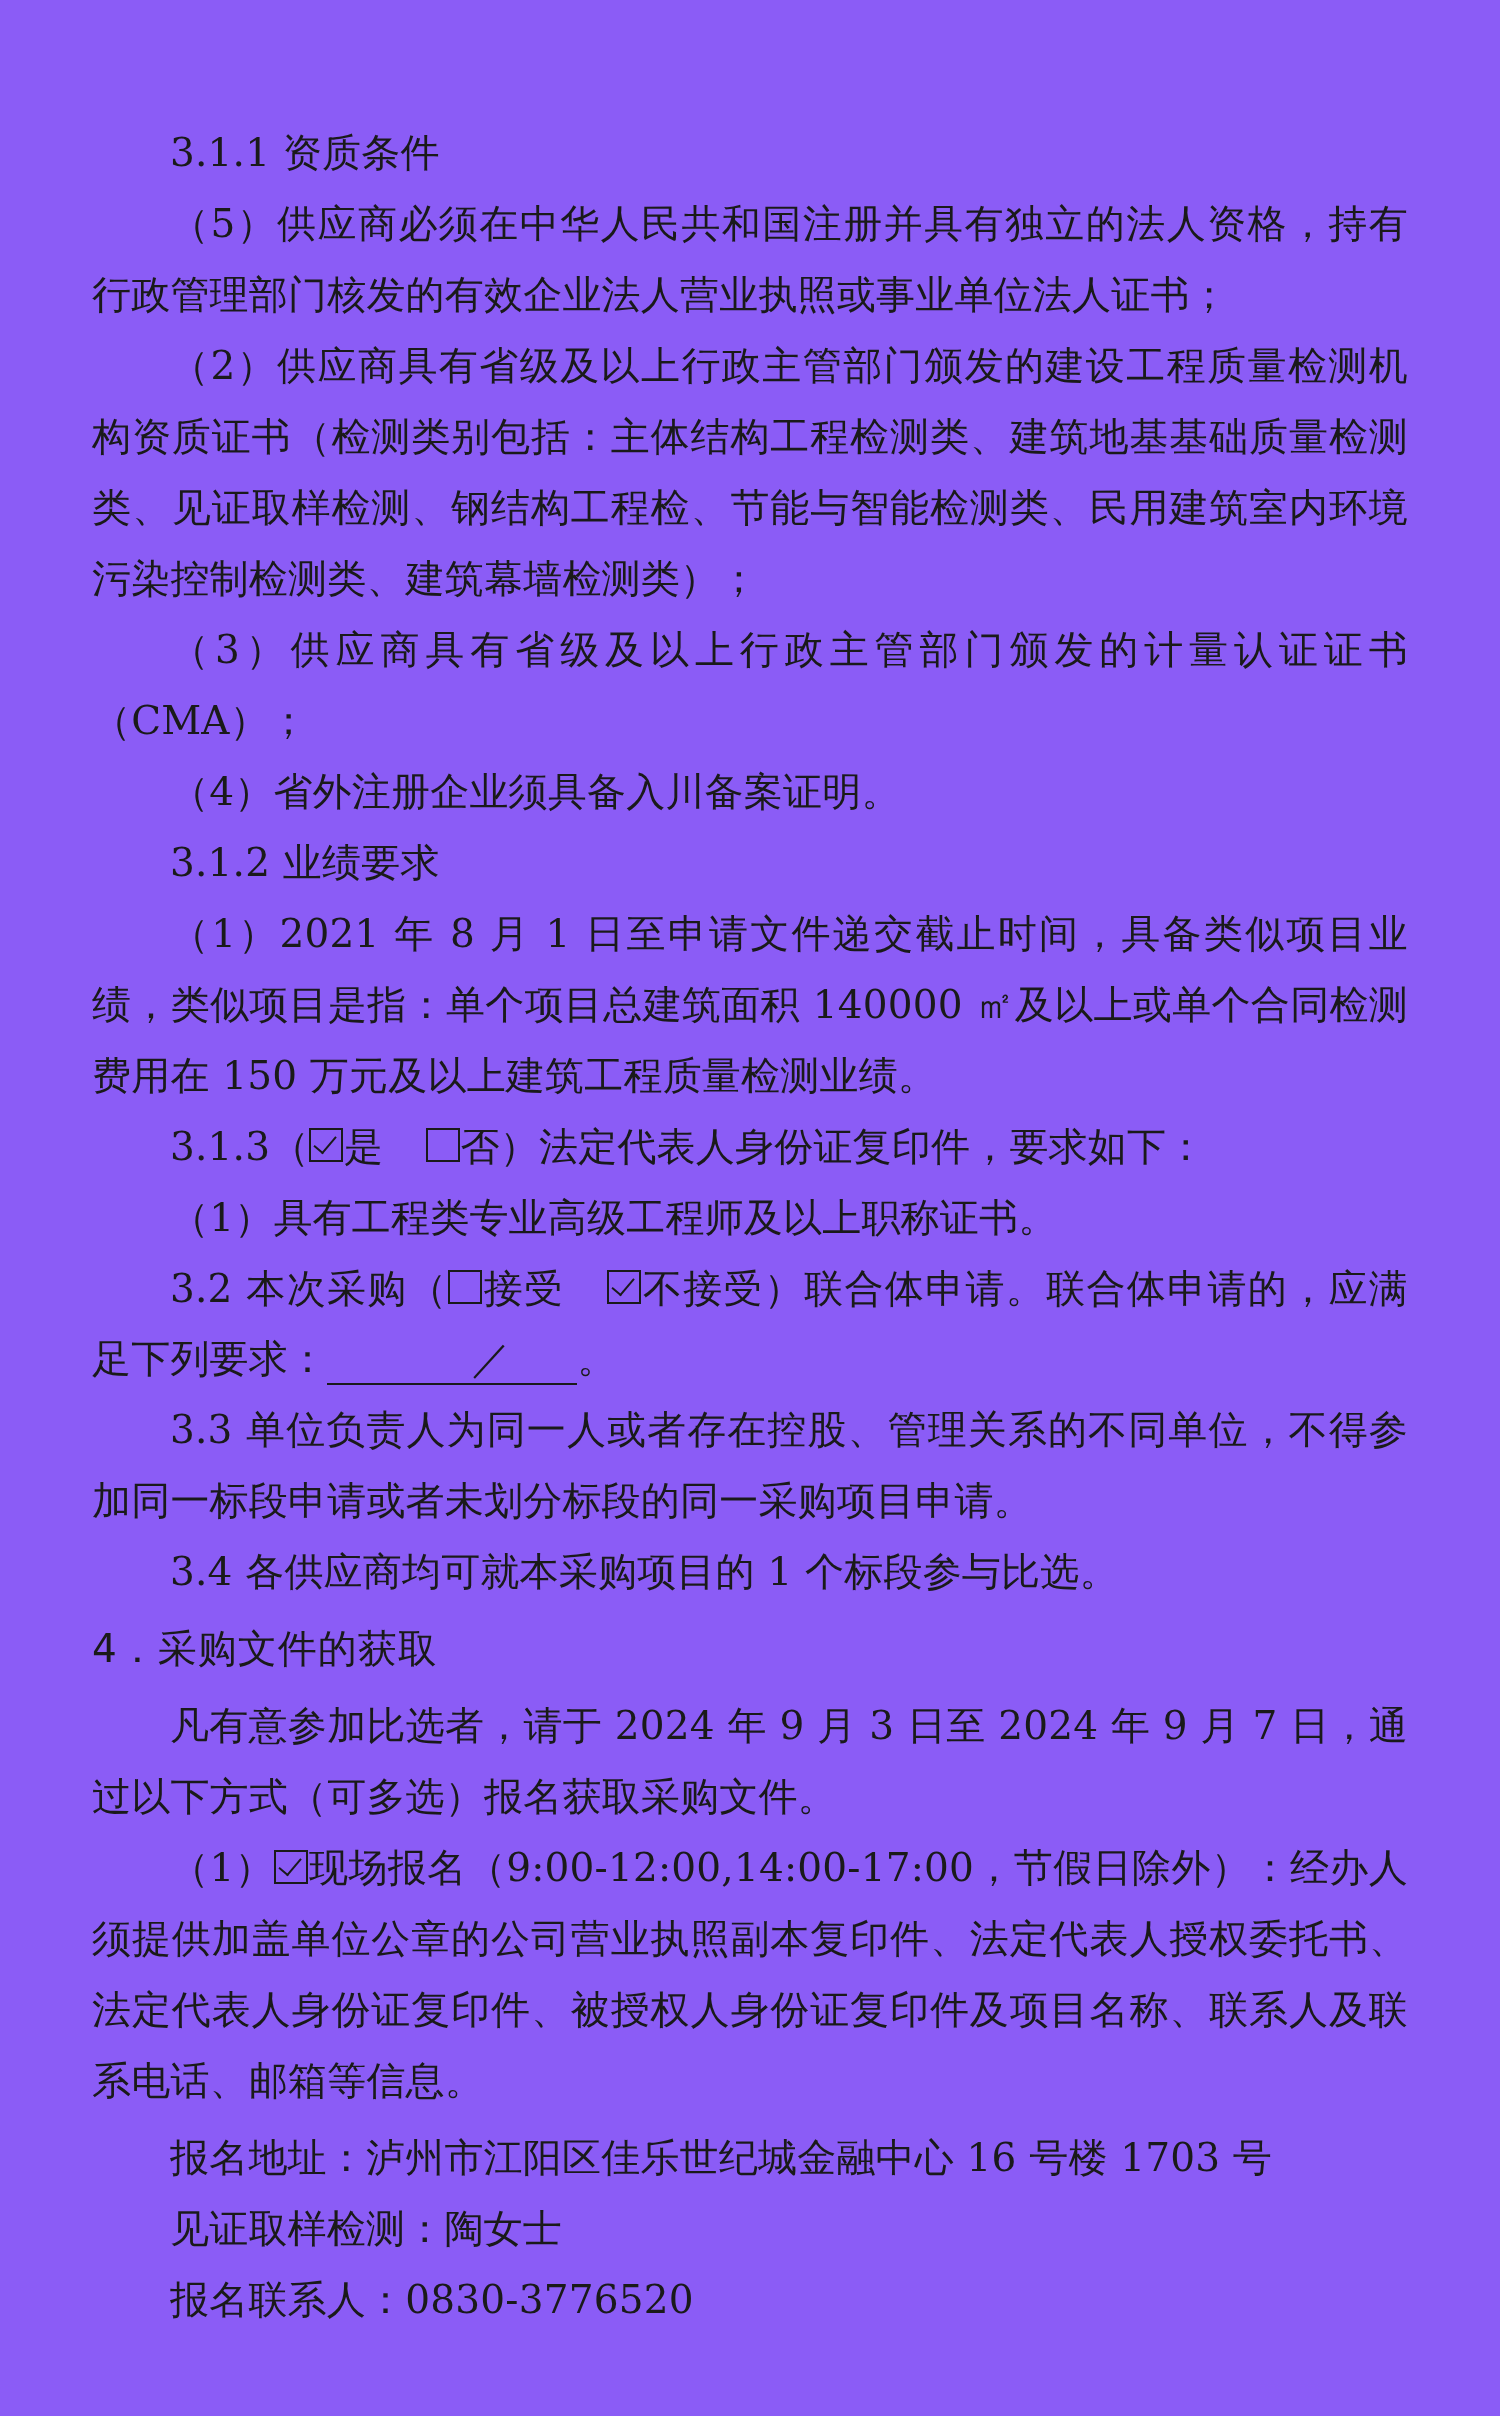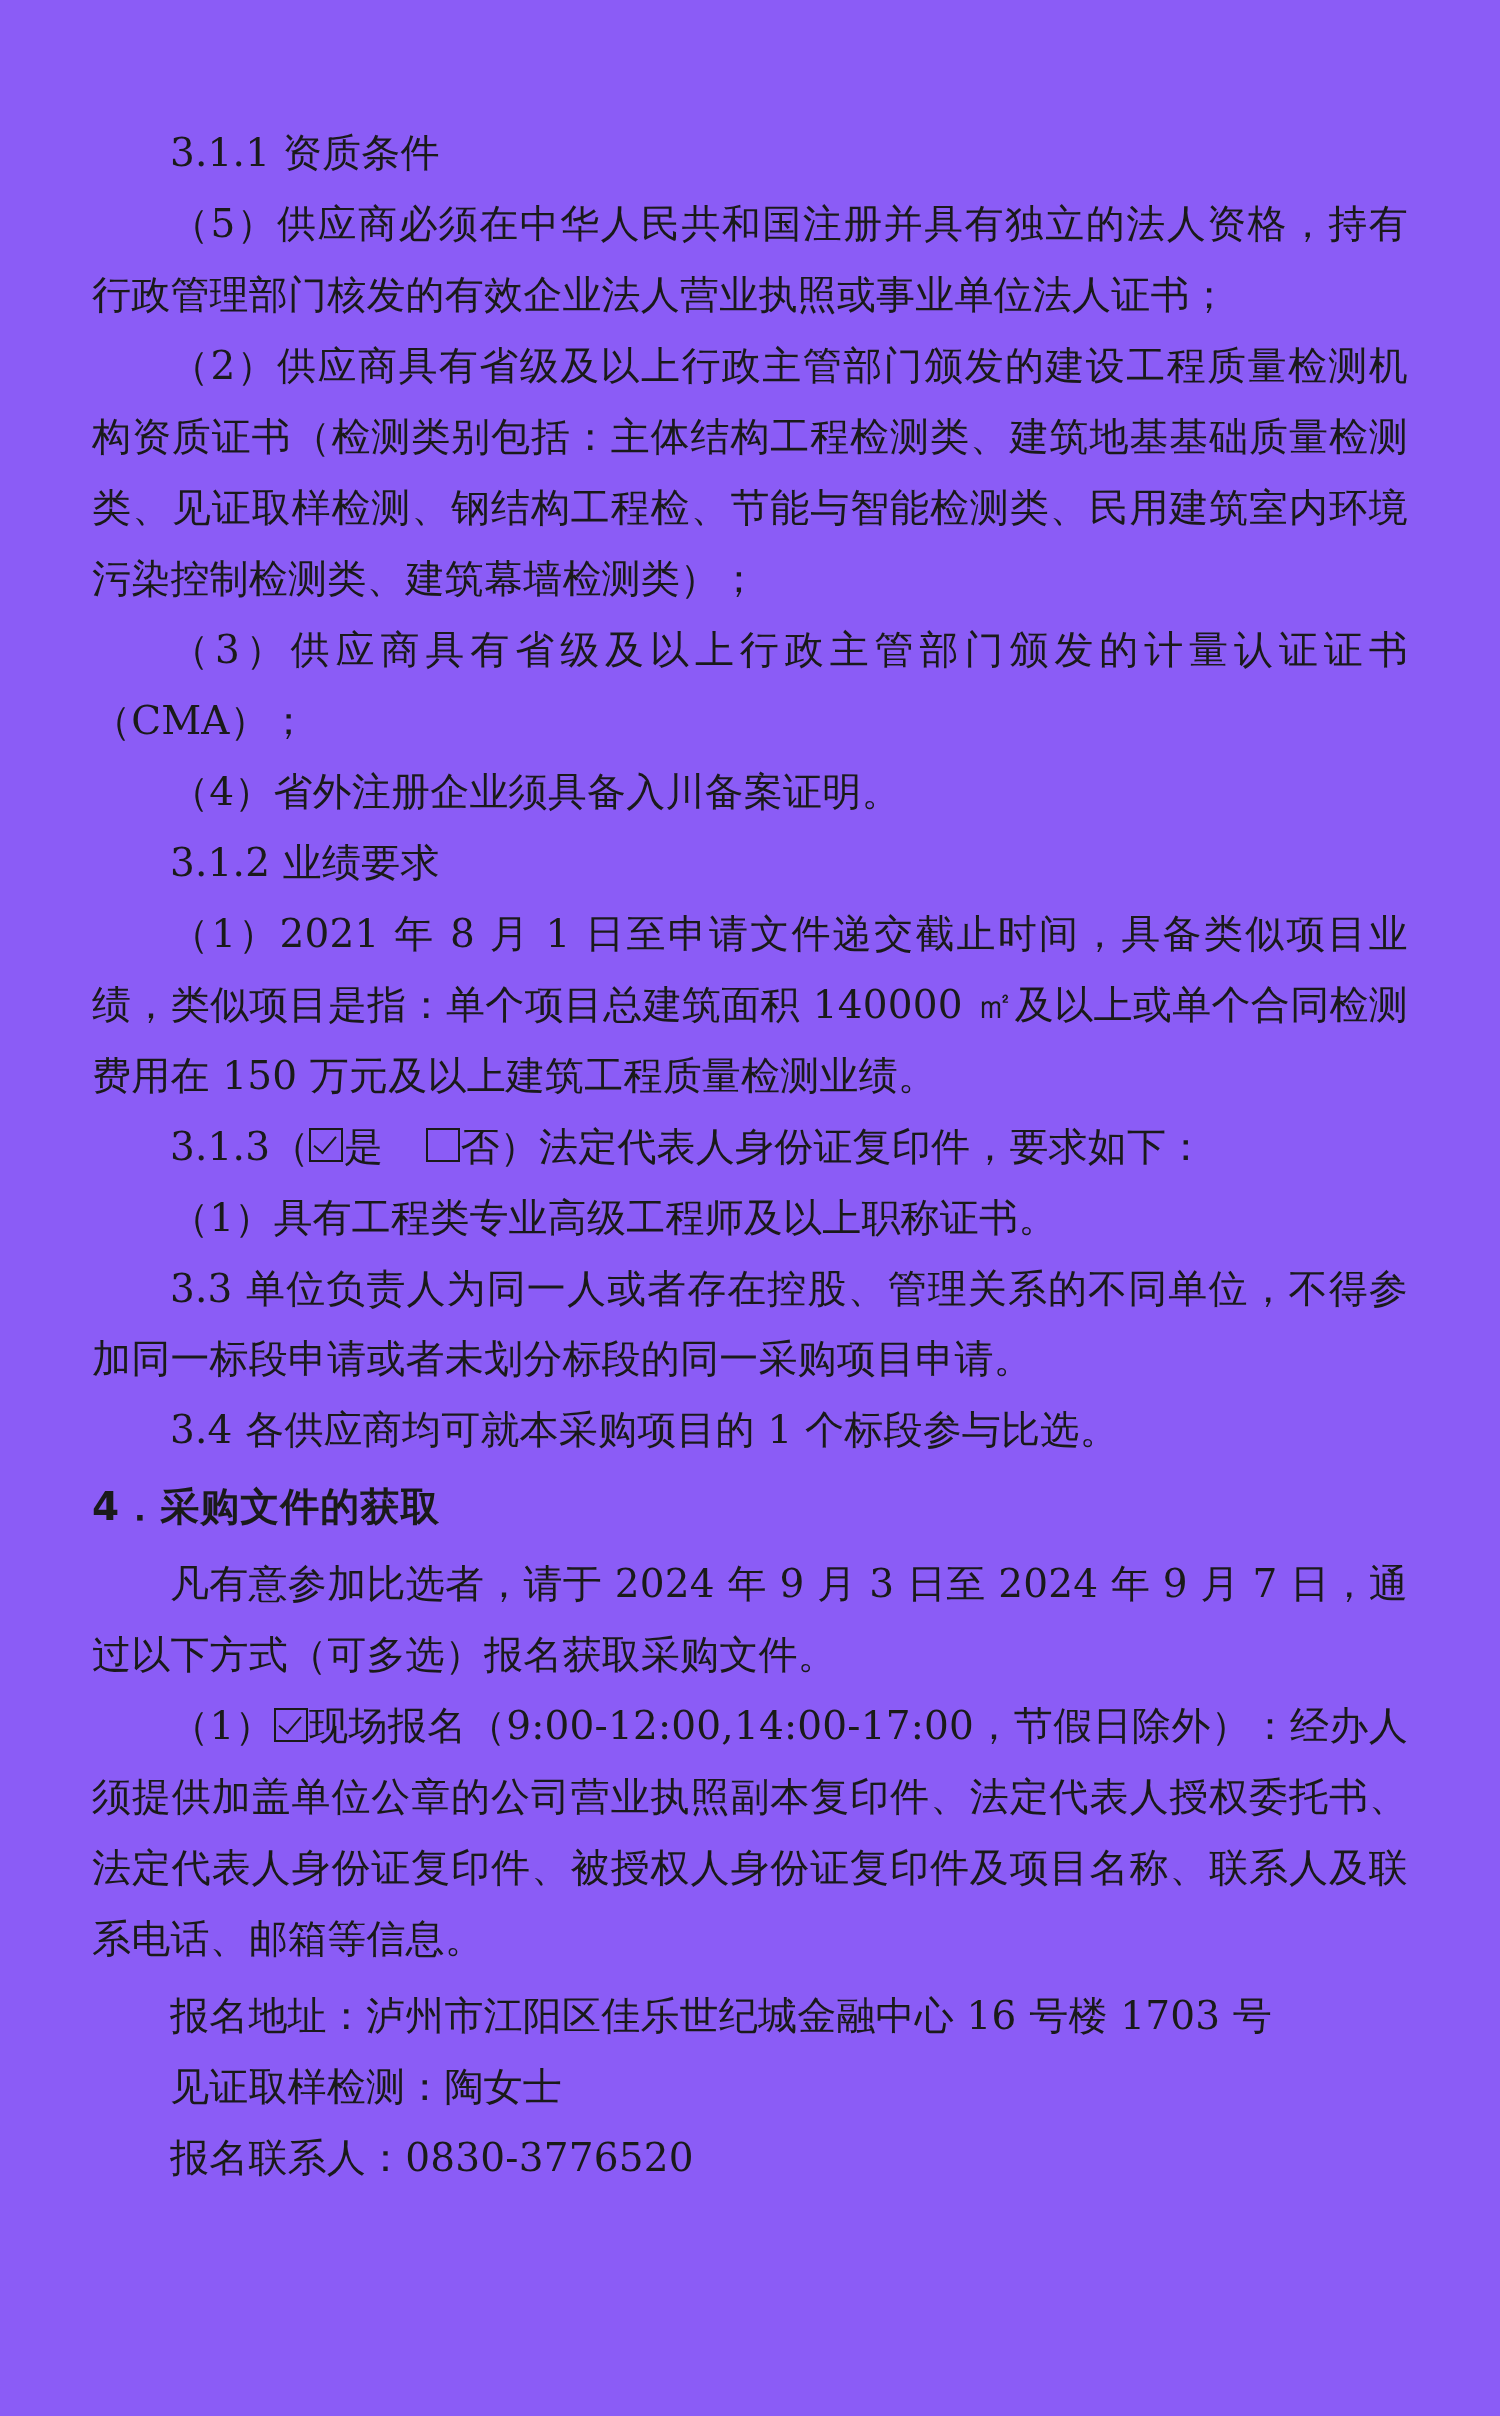--- a/index.html
+++ b/index.html
@@ -28,21 +28,21 @@
     letter-spacing: 0.2px;
   }
   p.para {
     margin: 0 0 0 0;
     text-indent: 2em;
     white-space: normal;
   }
   p.heading {
     margin: 0;
     text-indent: 0;
-    font-weight: bold;
+    font-weight: normal;
     font-family: "DejaVu Sans", "Liberation Sans", sans-serif;
     letter-spacing: 1px;
   }
   .spacer-sm { height: 6px; }
   .u { text-underline-offset: 5px; }
   .num { font-family: "DejaVu Serif", "Liberation Serif", serif; }
   .blank {
     display: inline-block;
     min-width: 250px;
     border-bottom: 2px solid #1a1a1a;
@@ -91,20 +91,23 @@
     <p class="para">3.1.2 业绩要求</p>
 
     <p class="para">（1）2021 年 8 月 1 日至申请文件递交截止时间，具备类似项目业绩，类似项目是指：单个项目总建筑面积 140000 ㎡及以上或单个合同检测费用在 150 万元及以上建筑工程质量检测业绩。</p>
 
     <p class="para">
       <span>3.1.3</span><span class="u"><span>（</span><span class="cb checked"></span><span>是</span><span class="gap"></span><span class="cb"></span><span>否</span><span>）</span></span><span>法定代表人身份证复印件，要求如下：</span>
     </p>
 
     <p class="para">（1）具有工程类专业高级工程师及以上职称证书。</p>
 
+    <p class="para">
+      <span>3.2</span>&nbsp;<span>本次采购</span><span class="u"><span>（</span><span class="cb"></span><span>接受</span><span class="gap"></span><span class="cb checked"></span><span>不接受</span><span>）</span></span><span>联合体申请。联合体申请的，应满足下列要求：</span><span class="blank">／</span><span>。</span>
+    </p>
 
     <p class="para">3.3 单位负责人为同一人或者存在控股、管理关系的不同单位，不得参加同一标段申请或者未划分标段的同一采购项目申请。</p>
 
     <p class="para">
       <span>3.4  各供应商均可就本采购项目的 </span><span class="u num">1</span><span> 个标段参与比选。</span>
     </p>
 
     <div class="spacer-sm"></div>
 
     <p class="heading">4．采购文件的获取</p>

